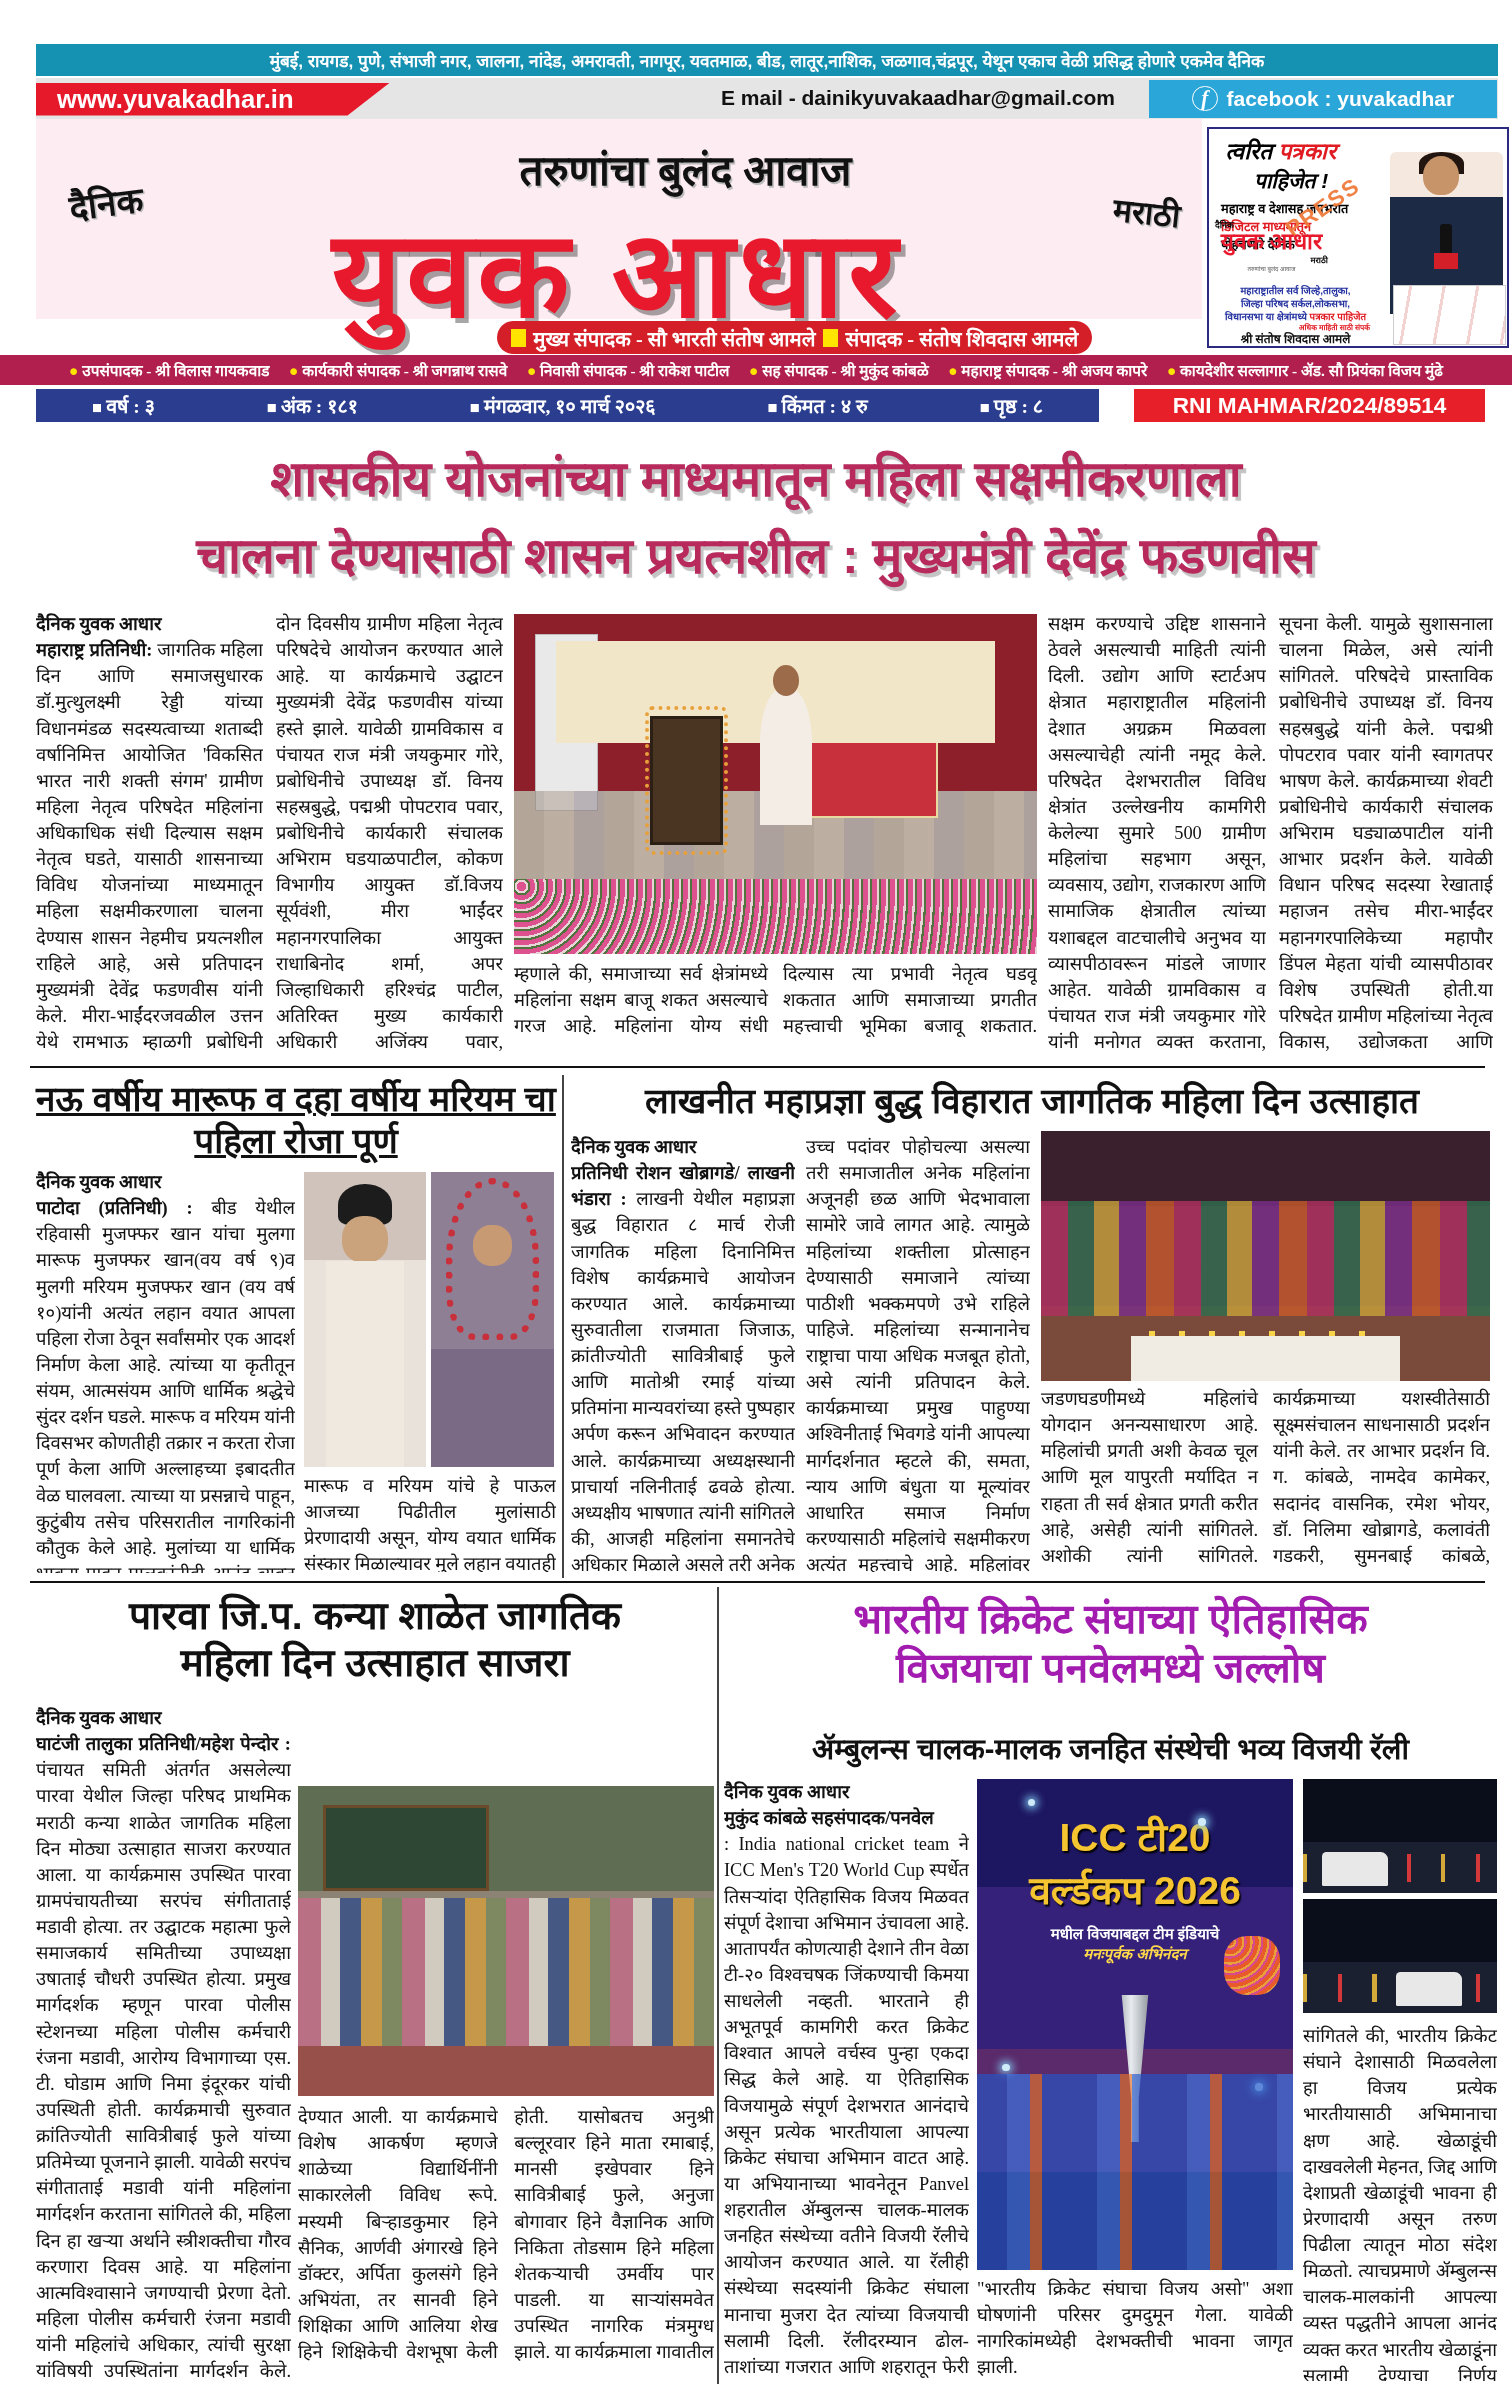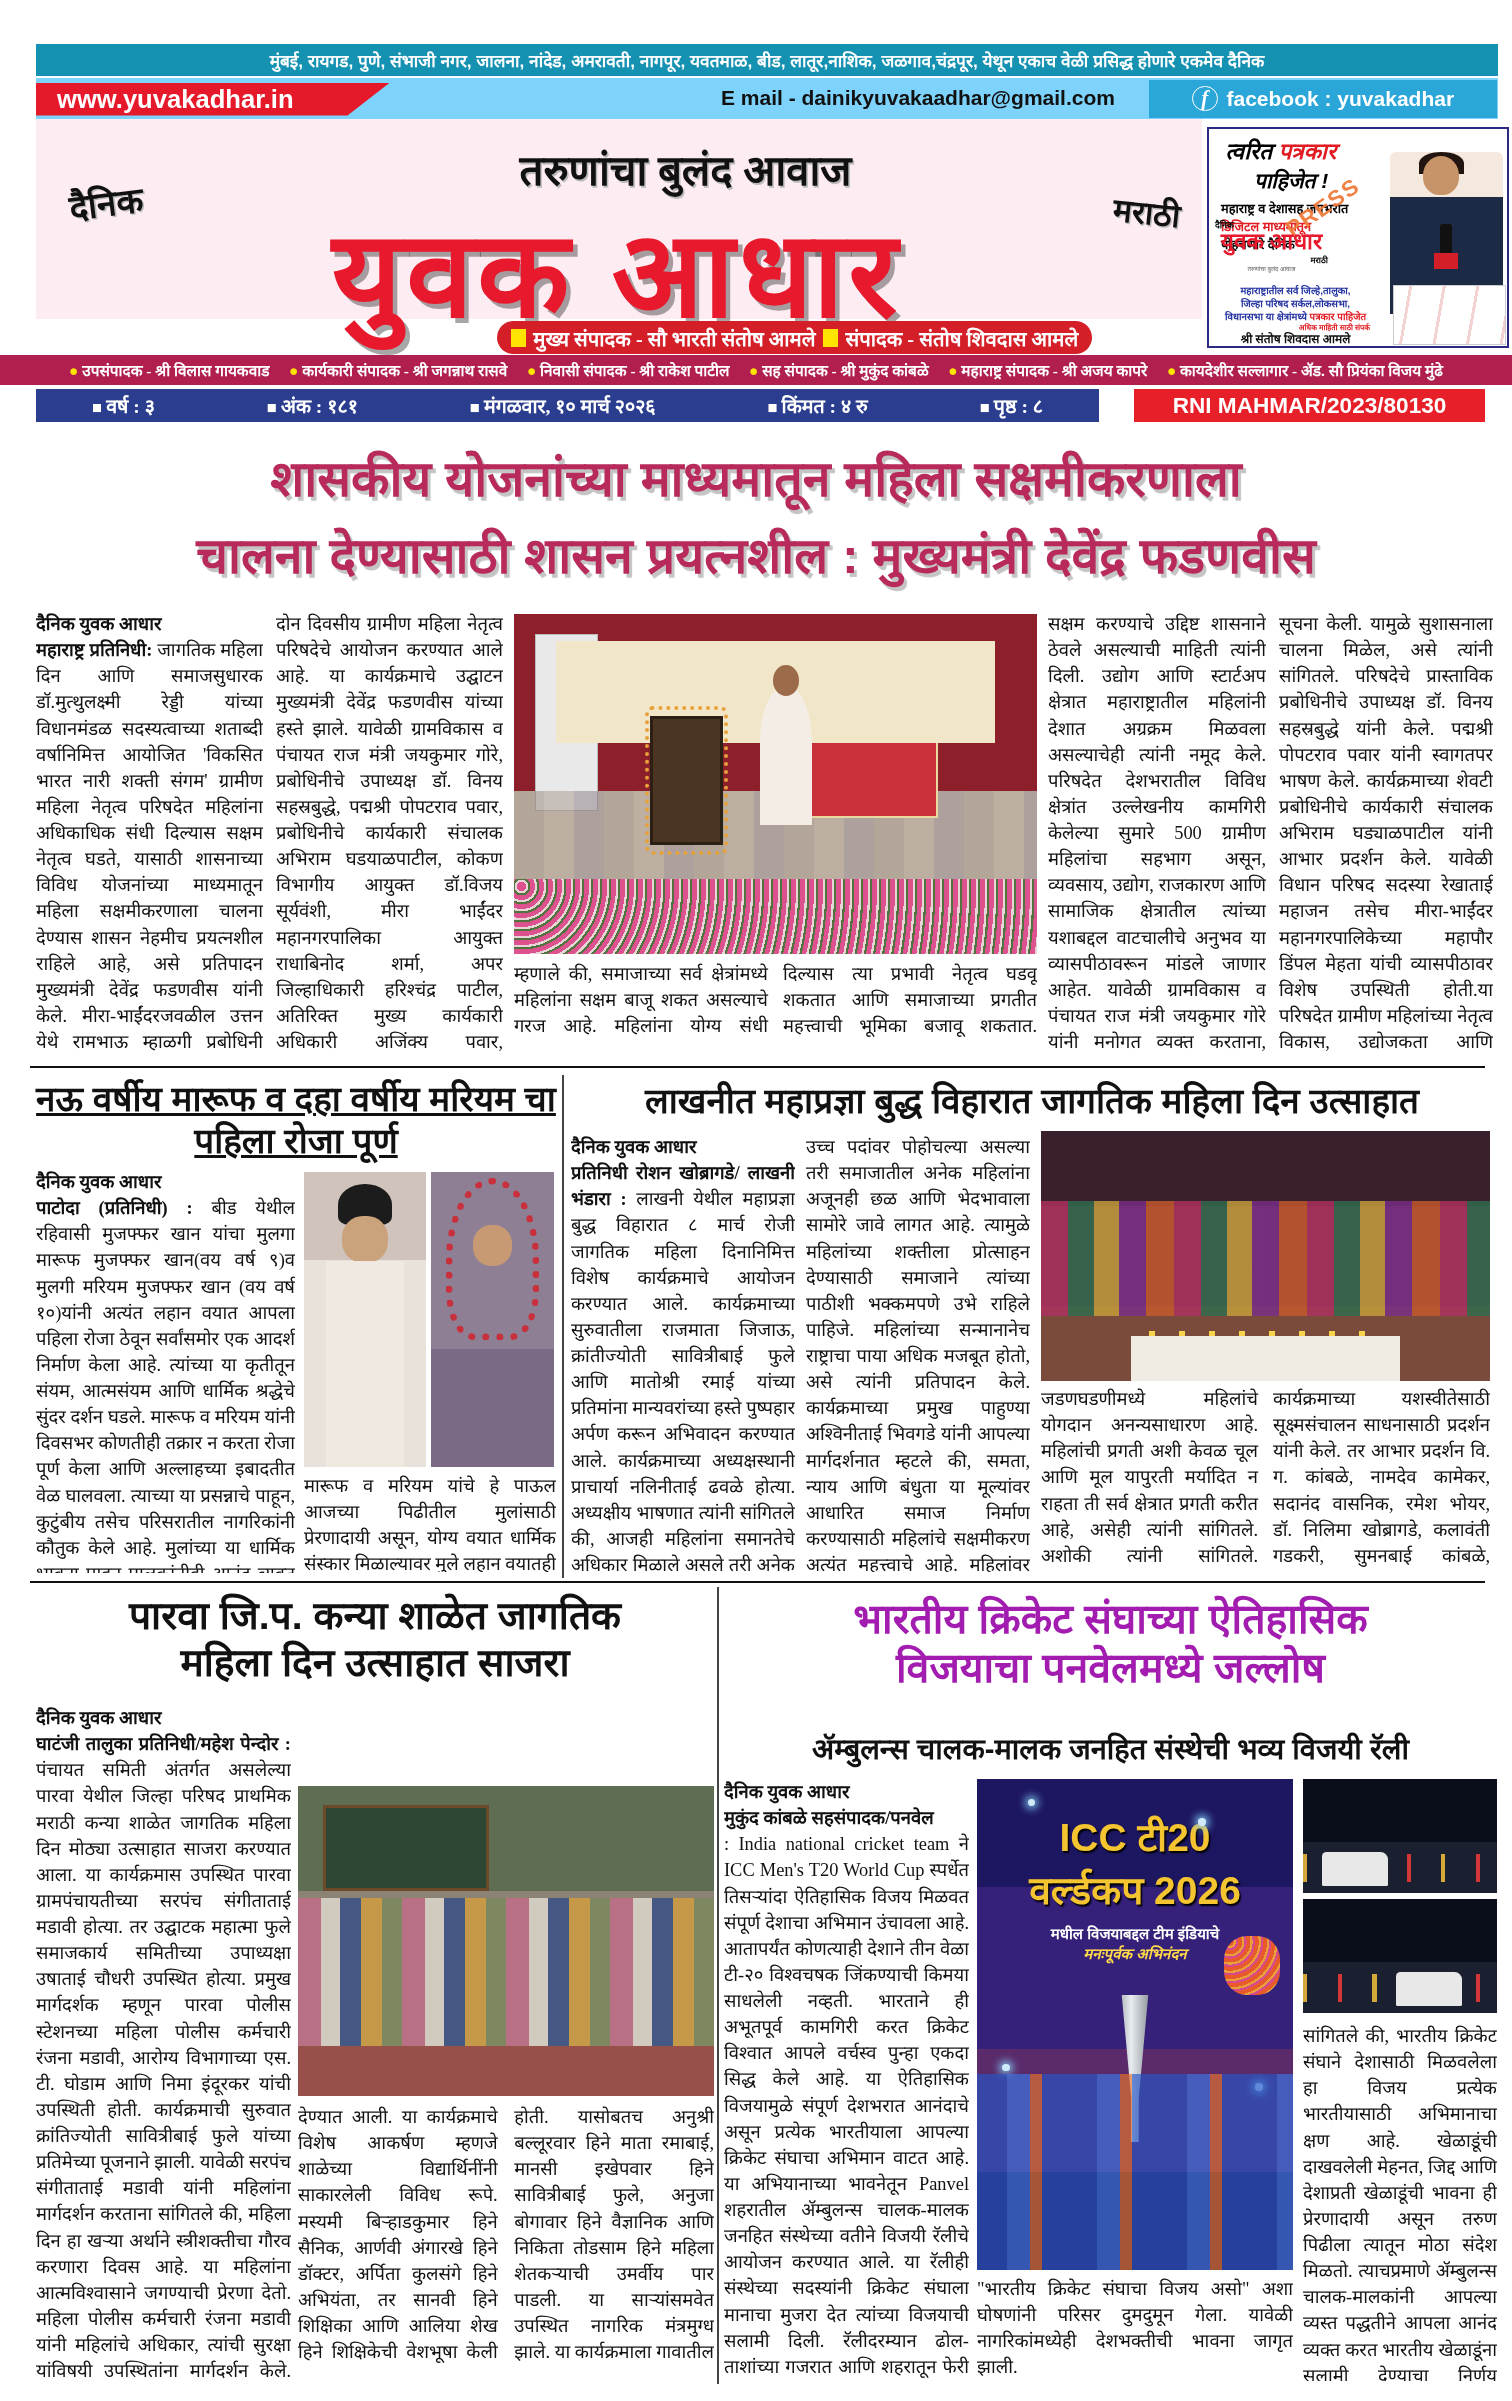--- a/index.html
+++ b/index.html
@@ -10,21 +10,21 @@
     background:#ffffff; overflow:hidden;
   }
   .abs { position:absolute; }
 
   
   .cities-strip { left:36px; top:44px; width:1462px; height:32px; background:#1591b2;
     color:#fff; font-weight:bold; font-size:17.3px; display:flex; align-items:center;
     justify-content:center; white-space:nowrap; font-family:"Liberation Sans",sans-serif; }
 
   
-  .contact-row { left:36px; top:78px; width:1462px; height:41px; background:#7dd3fc; }
+  .contact-row { left:36px; top:78px; width:1462px; height:41px; background:#e5e5e5; }
   .web-ribbon { left:0; top:4.5px; width:354px; height:33px; background:#e6192a; color:#fff;
     font-weight:bold; font-size:25.6px; display:flex; align-items:center; padding-left:21px;
     clip-path:polygon(0 0,100% 0,88% 100%,0 100%); font-family:"Liberation Sans",sans-serif; }
   .email-txt { left:685px; top:7.5px; font-size:21px; font-weight:bold; color:#111;
     font-family:"Liberation Sans",sans-serif; }
   .fb-box { left:1113px; top:1.5px; width:348px; height:38px; background:#2ba6d9; color:#fff;
     font-size:21px; font-weight:bold; display:flex; align-items:center; gap:9px;
     justify-content:center; font-family:"Liberation Sans",sans-serif; }
   .fb-icon { display:inline-flex; width:25.6px; height:25.6px; border:1.5px solid #fff; border-radius:50%;
     align-items:center; justify-content:center; font-family:"Liberation Serif",serif; font-style:italic; }
@@ -238,21 +238,21 @@
     <span class="staff-item">कायदेशीर सल्लागार - ॲड. सौ प्रियंका विजय मुंढे</span>
   </div>
 
   <div class="abs date-row">
     <span class="date-item">वर्ष : ३</span>
     <span class="date-item">अंक : १८१</span>
     <span class="date-item">मंगळवार, १० मार्च २०२६</span>
     <span class="date-item">किंमत : ४ रु</span>
     <span class="date-item">पृष्ठ : ८</span>
   </div>
-  <div class="abs rni-box">RNI MAHMAR/2023/80130</div>
+  <div class="abs rni-box">RNI MAHMAR/2024/89514</div>
 
   <div class="abs lead-hl lead-hl1">शासकीय योजनांच्या माध्यमातून महिला सक्षमीकरणाला</div>
   <div class="abs lead-hl lead-hl2">चालना देण्यासाठी शासन प्रयत्नशील : मुख्यमंत्री देवेंद्र फडणवीस</div>
 
   <div class="abs bodycol" style="left:36px; top:611px; width:227px; height:446px;">
     <span class="paper-b">दैनिक युवक आधार</span>
     <span class="by-b">महाराष्ट्र प्रतिनिधी:</span>
     <span>जागतिक महिला दिन आणि समाजसुधारक डॉ.मुत्थुलक्ष्मी रेड्डी यांच्या विधानमंडळ सदस्यत्वाच्या शताब्दी वर्षानिमित्त आयोजित 'विकसित भारत नारी शक्ती संगम' ग्रामीण महिला नेतृत्व परिषदेत महिलांना अधिकाधिक संधी दिल्यास सक्षम नेतृत्व घडते, यासाठी शासनाच्या विविध योजनांच्या माध्यमातून महिला सक्षमीकरणाला चालना देण्यास शासन नेहमीच प्रयत्नशील राहिले आहे, असे प्रतिपादन मुख्यमंत्री देवेंद्र फडणवीस यांनी केले. मीरा-भाईंदरजवळील उत्तन येथे रामभाऊ म्हाळगी प्रबोधिनी आणि महाराष्ट्र राज्य ग्रामीण जीवनोन्नती अभियान (एमएसआरएलएम) यांच्या संयुक्त विद्यमाने ८व ९मार्च 2026 रोजी 'विकसित भारत नारी शक्ती संगम' या संमेलनाचे आयोजन करण्यात आले. यावेळी बोलताना मुख्यमंत्री फडणवीस</span>
   </div>
   <div class="abs bodycol" style="left:276px; top:611px; width:227px; height:446px;">दोन दिवसीय ग्रामीण महिला नेतृत्व परिषदेचे आयोजन करण्यात आले आहे. या कार्यक्रमाचे उद्घाटन मुख्यमंत्री देवेंद्र फडणवीस यांच्या हस्ते झाले. यावेळी ग्रामविकास व पंचायत राज मंत्री जयकुमार गोरे, प्रबोधिनीचे उपाध्यक्ष डॉ. विनय सहस्रबुद्धे, पद्मश्री पोपटराव पवार, प्रबोधिनीचे कार्यकारी संचालक अभिराम घडयाळपाटील, कोकण विभागीय आयुक्त डॉ.विजय सूर्यवंशी, मीरा भाईंदर महानगरपालिका आयुक्त राधाबिनोद शर्मा, अपर जिल्हाधिकारी हरिश्चंद्र पाटील, अतिरिक्त मुख्य कार्यकारी अधिकारी अजिंक्य पवार, प्रांताधिकारी उर्मिला पाटील, उप मुख्य कार्यकारी अधिकारी (ग्रामपंचायत) ज्योती कदम, तसेच तहसिलदार निलेश गौड आदी मान्यवर उपस्थित होते.</div>

